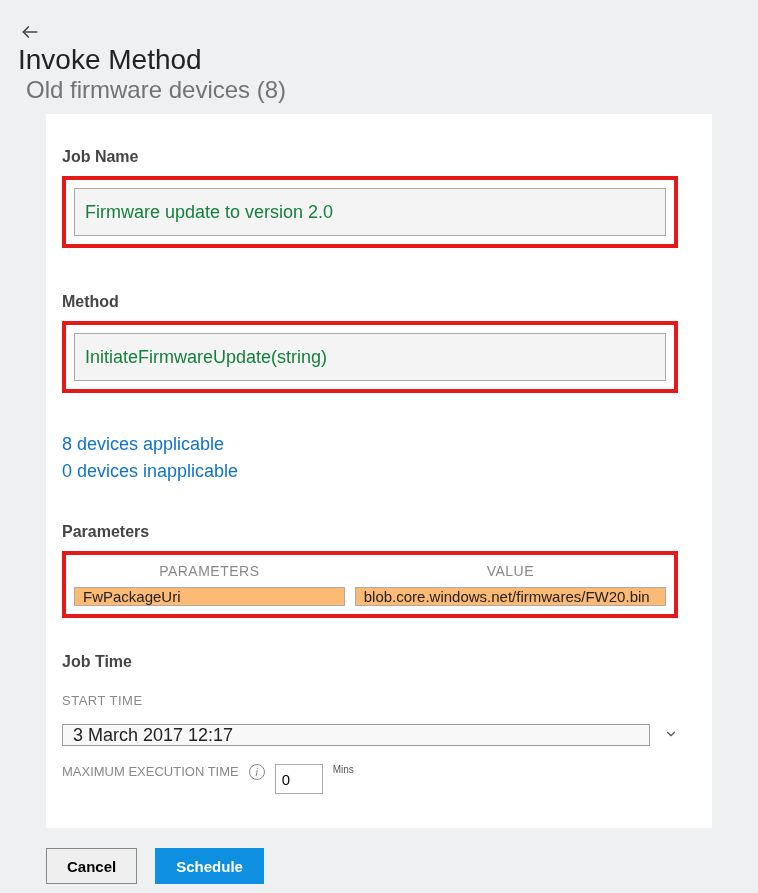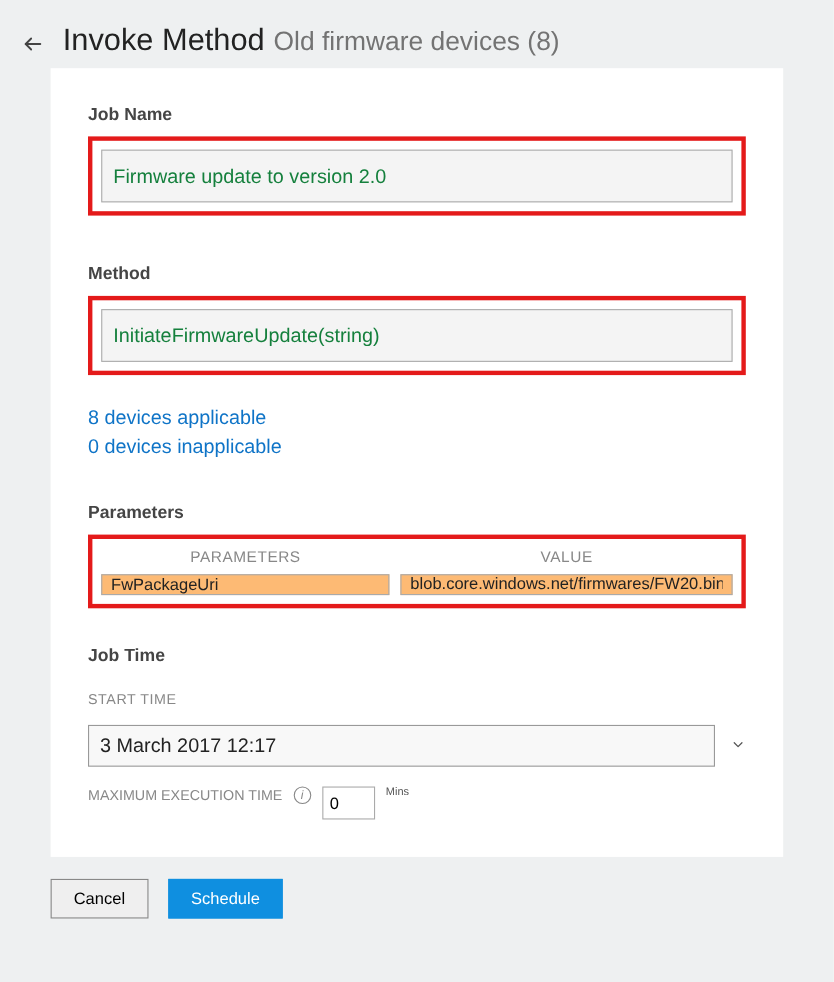--- a/index.html
+++ b/index.html
@@ -5,22 +5,23 @@
   * { box-sizing: border-box; margin: 0; padding: 0; }
   body {
     background: #eef0f1;
     font-family: "Segoe UI", Arial, sans-serif;
     font-size: 14px;
     color: #333;
     width: 758px;
   }
   .header {
     display: flex;
-    align-items: flex-end;
+    align-items: flex-start;
     padding: 20px 18px 10px 18px;
+    flex-direction: column;
   }
   .back-arrow {
     width: 24px;
     height: 24px;
     display: flex;
     align-items: center;
     justify-content: center;
     margin-right: 15px;
     cursor: pointer;
   }
@@ -32,21 +33,21 @@
   }
   .header-subtitle {
     font-size: 24px;
     font-weight: 300;
     color: #737373;
     margin-left: 8px;
   }
   .panel {
     background: #ffffff;
     margin: 0 46px 20px 46px;
-    padding: 34px 34px 34px 34px;
+    padding: 34px 34px 34px 16px;
   }
   .section-label {
     font-size: 16px;
     font-weight: 600;
     color: #454545;
     margin-bottom: 10px;
   }
   .hiframe {
     border: 4px solid #e41a1a;
     padding: 8px;
@@ -58,21 +59,21 @@
   .text-field {
     width: 100%;
     border: 1px solid #aaa;
     background: #f4f4f4;
     font-size: 18px;
     padding: 8px 10px;
     height: 48px;
     color: #15803d;
   }
   .link-row {
-    margin-top: 28px;
+    margin-top: 41px;
   }
   .link-row a {
     display: block;
     color: #0f74c7;
     font-size: 18px;
     margin-bottom: 6px;
     text-decoration: none;
     cursor: pointer;
   }
   .gap { height: 45px; }
@@ -111,21 +112,21 @@
     display: flex;
     align-items: center;
     gap: 14px;
   }
   .dropdown {
     flex: 1;
     border: 1px solid #999;
     background: #f8f8f8;
     font-size: 18px;
     padding: 6px 10px;
-    height: 38px;
+    height: 22px;
     color: #222;
   }
   .chevron { cursor: pointer; }
   .chevron svg { width: 14px; height: 14px; stroke: #555; }
   .exec-row {
     display: flex;
     align-items: flex-start;
     gap: 10px;
     margin-top: 18px;
     color: #888;
@@ -156,20 +157,21 @@
     display: flex;
     gap: 18px;
   }
   .btn {
     height: 36px;
     font-size: 15px;
     padding: 0 20px;
     border: 1px solid #888;
     background: #efefef;
     cursor: pointer;
+    font-weight: bold;
   }
   .btn-primary {
     background: #0f8fe0;
     border: 1px solid #0f8fe0;
     color: #fff;
   }
 </style>
 </head>
 <body>
 

